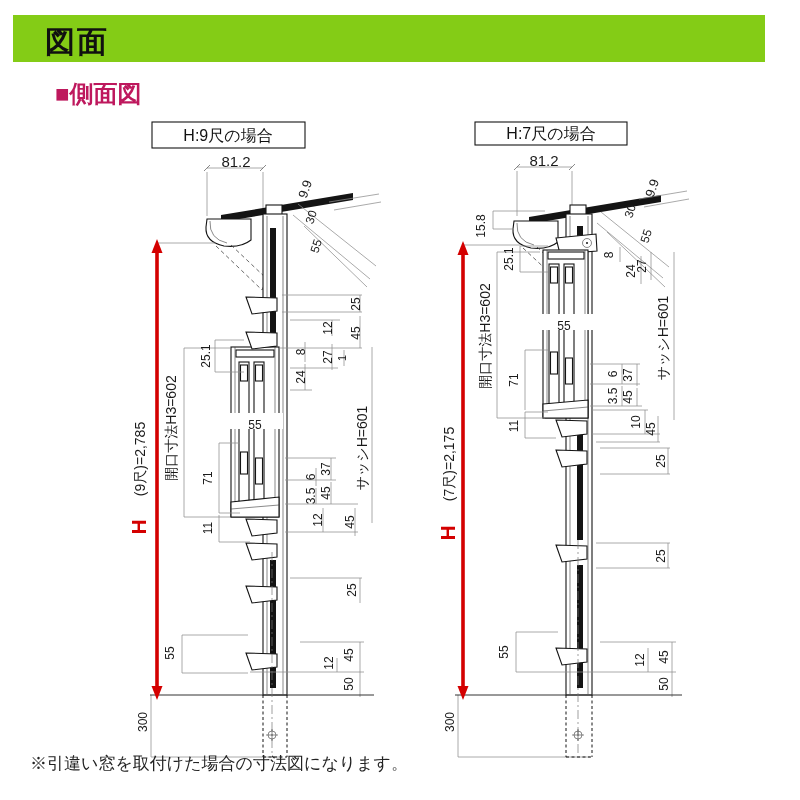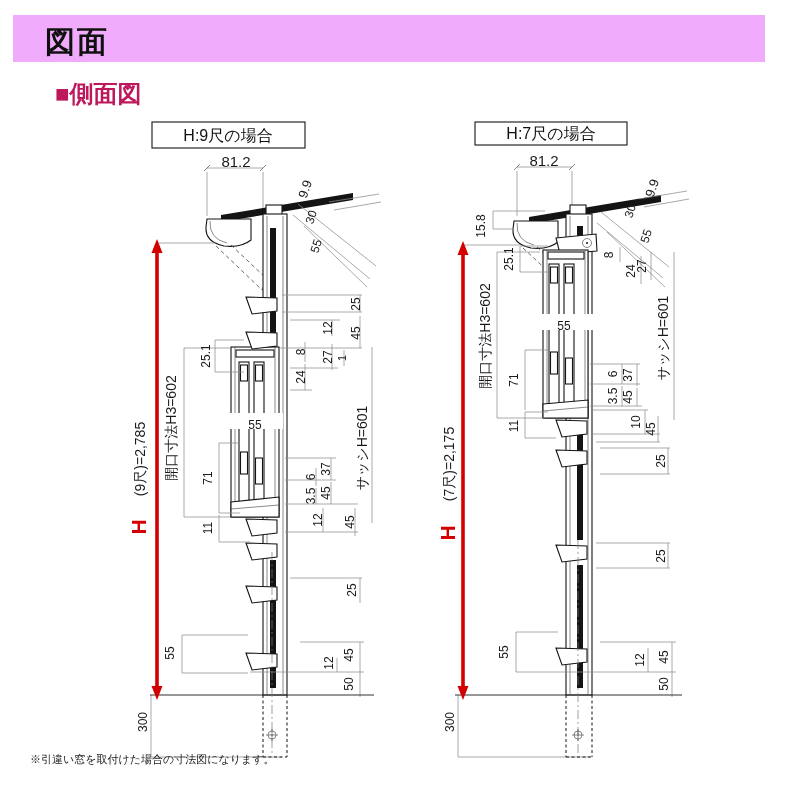--- a/index.html
+++ b/index.html
@@ -1,22 +1,22 @@
 <!DOCTYPE html>
 <html><head>
 <meta charset="utf-8">
 <style>
   html,body{margin:0;padding:0;}
   body{width:800px;height:800px;background:#ffffff;position:relative;
        font-family:"Liberation Sans",sans-serif;color:#111;}
   .stage{position:absolute;inset:0;width:800px;height:800px;overflow:hidden;}
-  .band{position:absolute;left:13px;top:15px;width:752px;height:47px;background:#f0abfc;}
+  .band{position:absolute;left:13px;top:15px;width:752px;height:47px;background:#84cc16;}
   .band h1{margin:0;padding:7px 0 0 32px;font-size:30px;font-weight:bold;color:#101010;letter-spacing:2px;}
   .section{position:absolute;left:55px;top:78px;font-size:24px;font-weight:bold;color:#be185d;}
-  .note{position:absolute;left:30px;top:752px;font-size:11px;color:#222;text-align:center;}
+  .note{position:absolute;left:30px;top:752px;font-size:17px;color:#222;text-align:center;}
   svg{position:absolute;left:0;top:0;}
   svg text{font-family:"Liberation Sans",sans-serif;}
   .st{stroke:#141414;stroke-width:1.1;fill:none;}
   .stw{stroke:#141414;stroke-width:1.1;fill:#ffffff;}
   .thin{stroke:#3a3a3a;stroke-width:0.6;fill:none;}
   .dim{stroke:#8d8d8d;stroke-width:0.75;fill:none;}
   .dash{stroke:#444;stroke-width:0.8;fill:none;stroke-dasharray:4 3;}
   .udash{stroke:#141414;stroke-width:1;fill:none;stroke-dasharray:3 2.5;}
   .cline{stroke:#777;stroke-width:0.7;fill:none;stroke-dasharray:9 3 2 3;}
   .blk{fill:#141414;stroke:none;}

